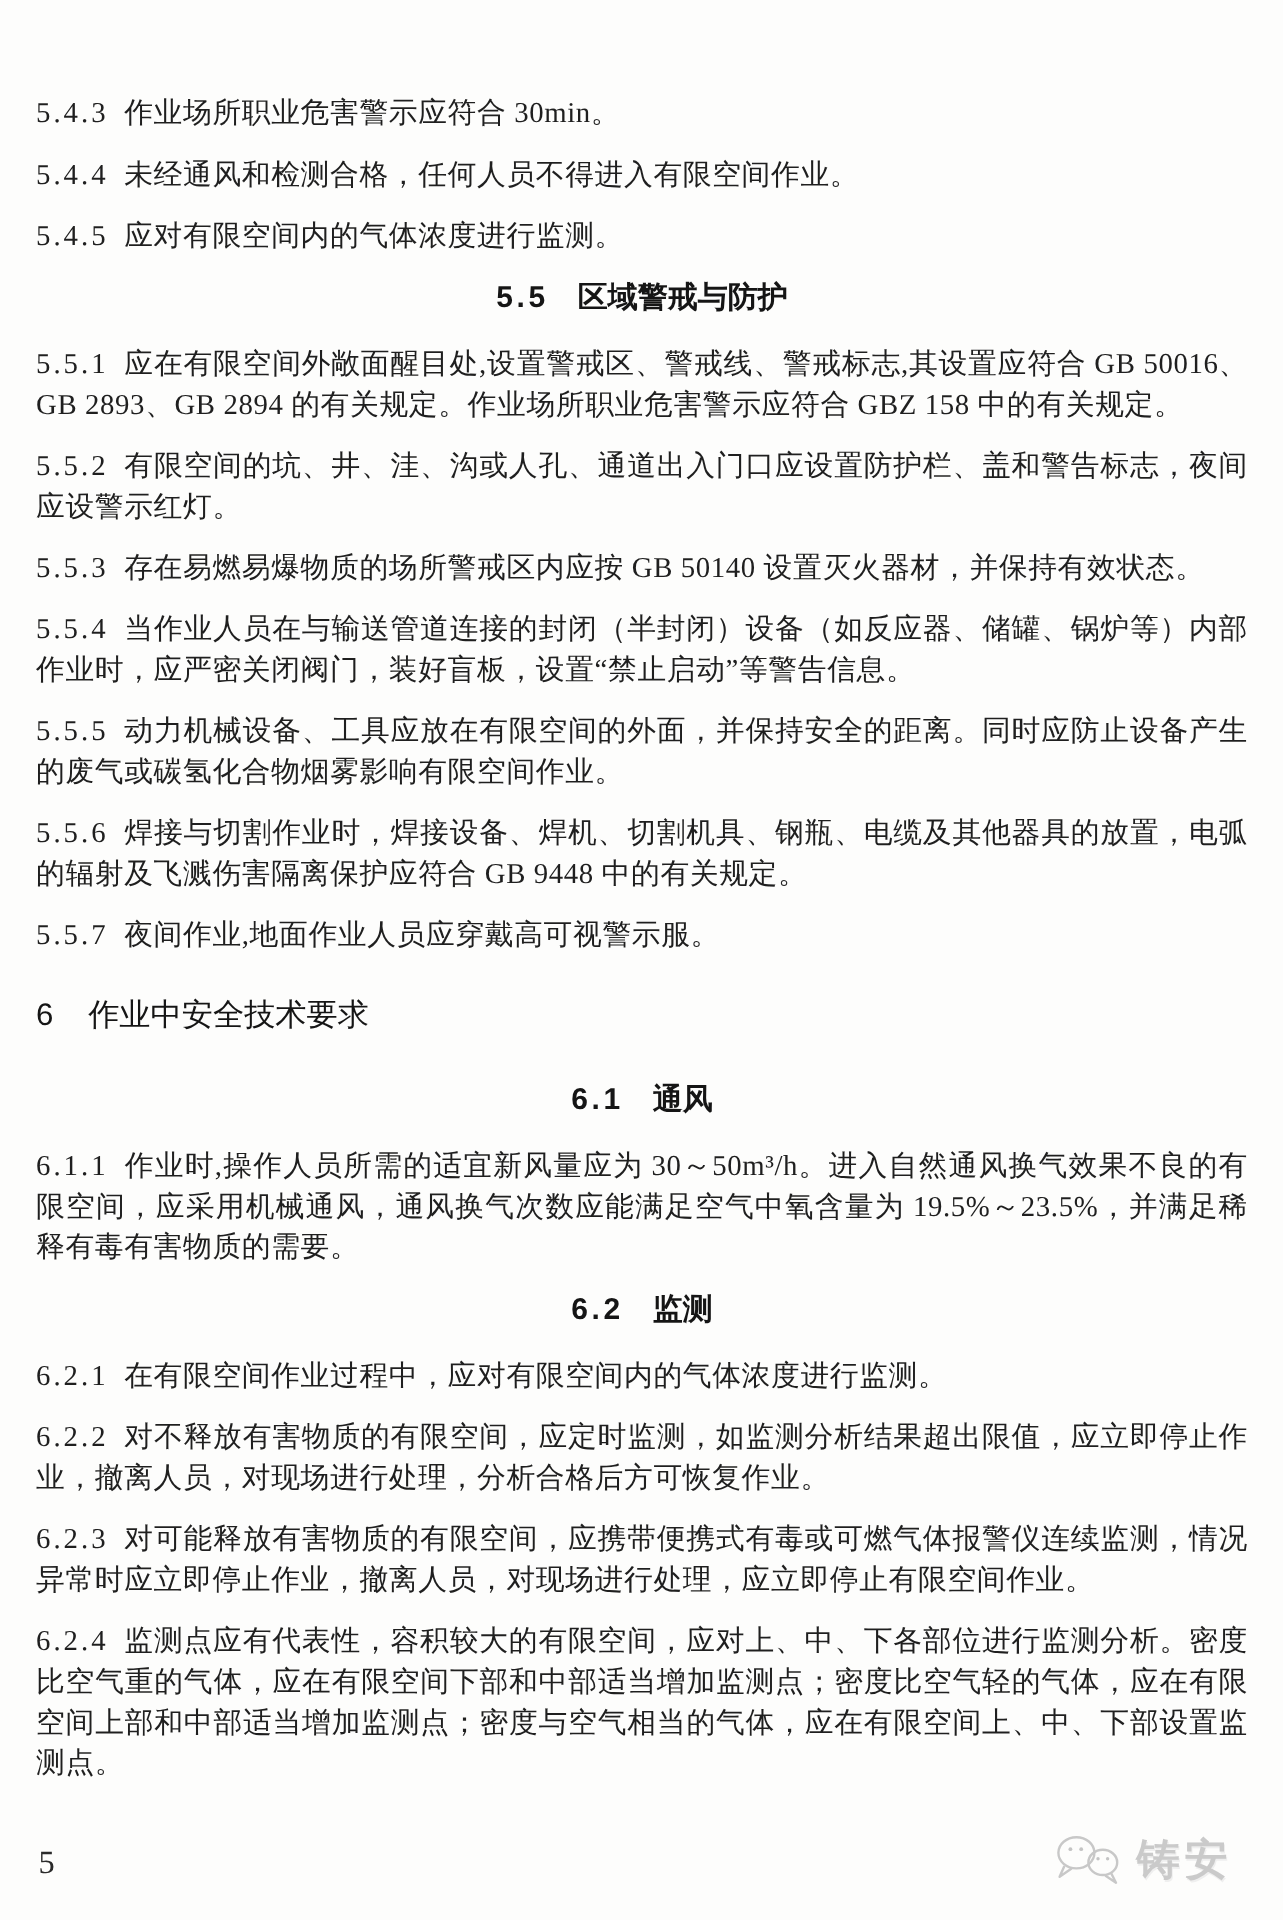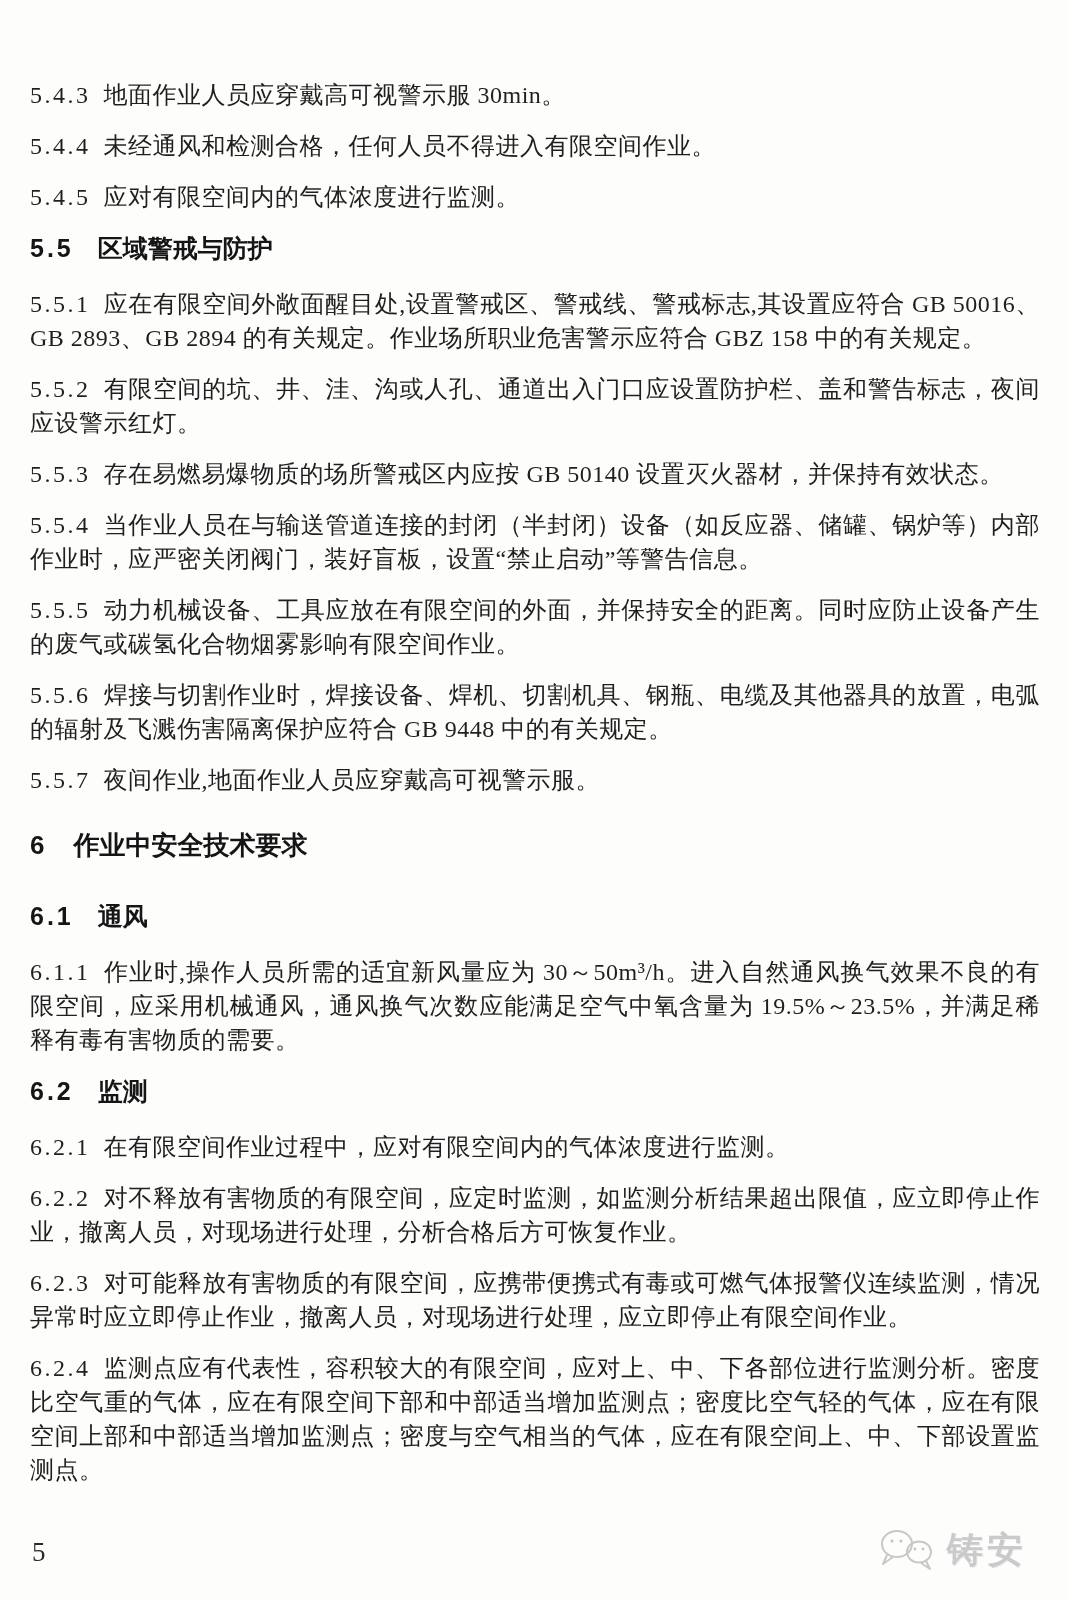--- a/index.html
+++ b/index.html
@@ -32,30 +32,31 @@
     margin-right: 13px;
     white-space: nowrap;
   }
   .section {
     margin: 6px 0 22px 0;
     font-size: 25px;
     line-height: 34px;
     font-weight: bold;
     font-family: "Liberation Sans", "DejaVu Sans", sans-serif;
     color: #151515;
+    text-align: center;
   }
   .section .num {
     letter-spacing: 3px;
     margin-right: 24px;
   }
   .chapter {
     margin: 30px 0 36px 0;
     font-size: 26px;
     line-height: 36px;
-    font-weight: bold;
+    font-weight: normal;
     font-family: "Liberation Sans", "DejaVu Sans", sans-serif;
     color: #151515;
   }
   .chapter .num {
     letter-spacing: 3px;
     margin-right: 26px;
   }
   .page-number {
     position: absolute;
     left: 32px;
@@ -80,21 +81,21 @@
     text-shadow: 1px 1px 0 #efefef;
     font-family: "Liberation Serif", "DejaVu Serif", serif;
   }
 </style>
 </head>
 <body>
 
 <div class="page">
 
   <div class="doc">
-      <p class="clause"><span class="num">5.4.3</span><span class="txt">地面作业人员应穿戴高可视警示服 30min。</span></p>
+      <p class="clause"><span class="num">5.4.3</span><span class="txt">作业场所职业危害警示应符合 30min。</span></p>
       <p class="clause"><span class="num">5.4.4</span><span class="txt">未经通风和检测合格，任何人员不得进入有限空间作业。</span></p>
       <p class="clause"><span class="num">5.4.5</span><span class="txt">应对有限空间内的气体浓度进行监测。</span></p>
       <p class="section"><span class="num">5.5</span><span class="txt">区域警戒与防护</span></p>
       <p class="clause"><span class="num">5.5.1</span><span class="txt">应在有限空间外敞面醒目处,设置警戒区、警戒线、警戒标志,其设置应符合 GB 50016、GB 2893、GB 2894 的有关规定。作业场所职业危害警示应符合 GBZ 158 中的有关规定。</span></p>
       <p class="clause"><span class="num">5.5.2</span><span class="txt">有限空间的坑、井、洼、沟或人孔、通道出入门口应设置防护栏、盖和警告标志，夜间应设警示红灯。</span></p>
       <p class="clause"><span class="num">5.5.3</span><span class="txt">存在易燃易爆物质的场所警戒区内应按 GB 50140 设置灭火器材，并保持有效状态。</span></p>
       <p class="clause"><span class="num">5.5.4</span><span class="txt">当作业人员在与输送管道连接的封闭（半封闭）设备（如反应器、储罐、锅炉等）内部作业时，应严密关闭阀门，装好盲板，设置“禁止启动”等警告信息。</span></p>
       <p class="clause"><span class="num">5.5.5</span><span class="txt">动力机械设备、工具应放在有限空间的外面，并保持安全的距离。同时应防止设备产生的废气或碳氢化合物烟雾影响有限空间作业。</span></p>
       <p class="clause"><span class="num">5.5.6</span><span class="txt">焊接与切割作业时，焊接设备、焊机、切割机具、钢瓶、电缆及其他器具的放置，电弧的辐射及飞溅伤害隔离保护应符合 GB 9448 中的有关规定。</span></p>
       <p class="clause"><span class="num">5.5.7</span><span class="txt">夜间作业,地面作业人员应穿戴高可视警示服。</span></p>

